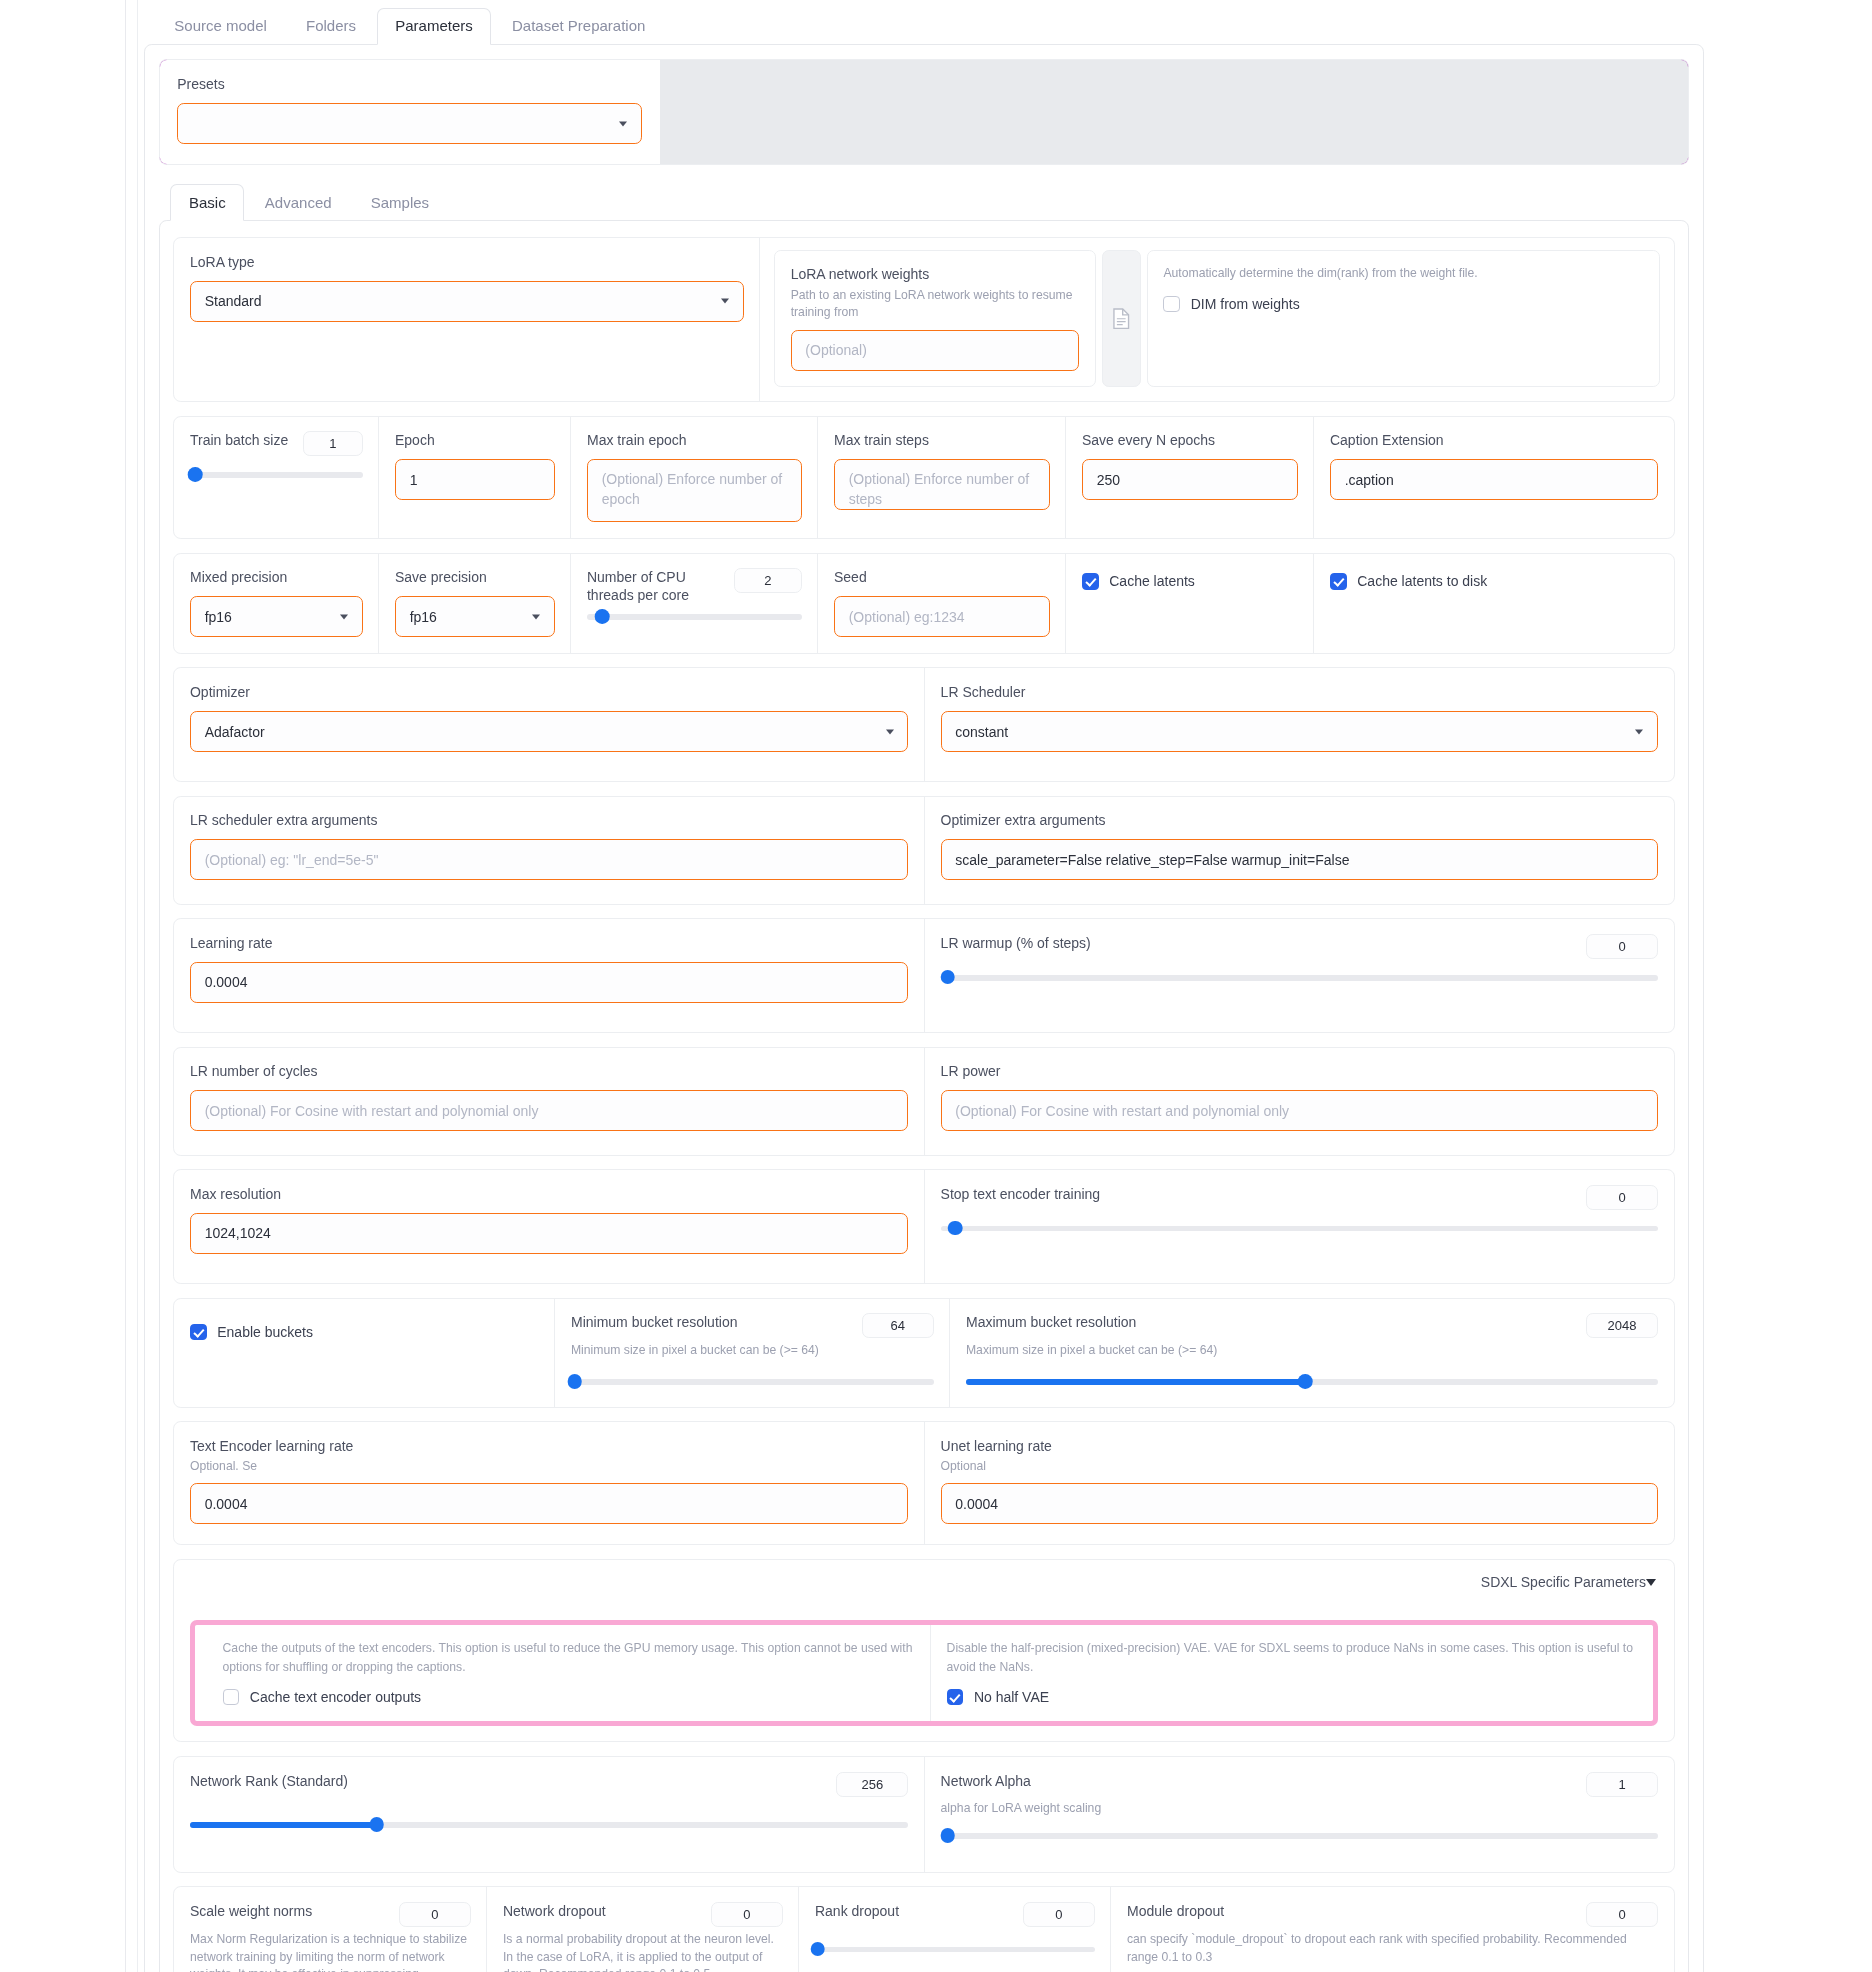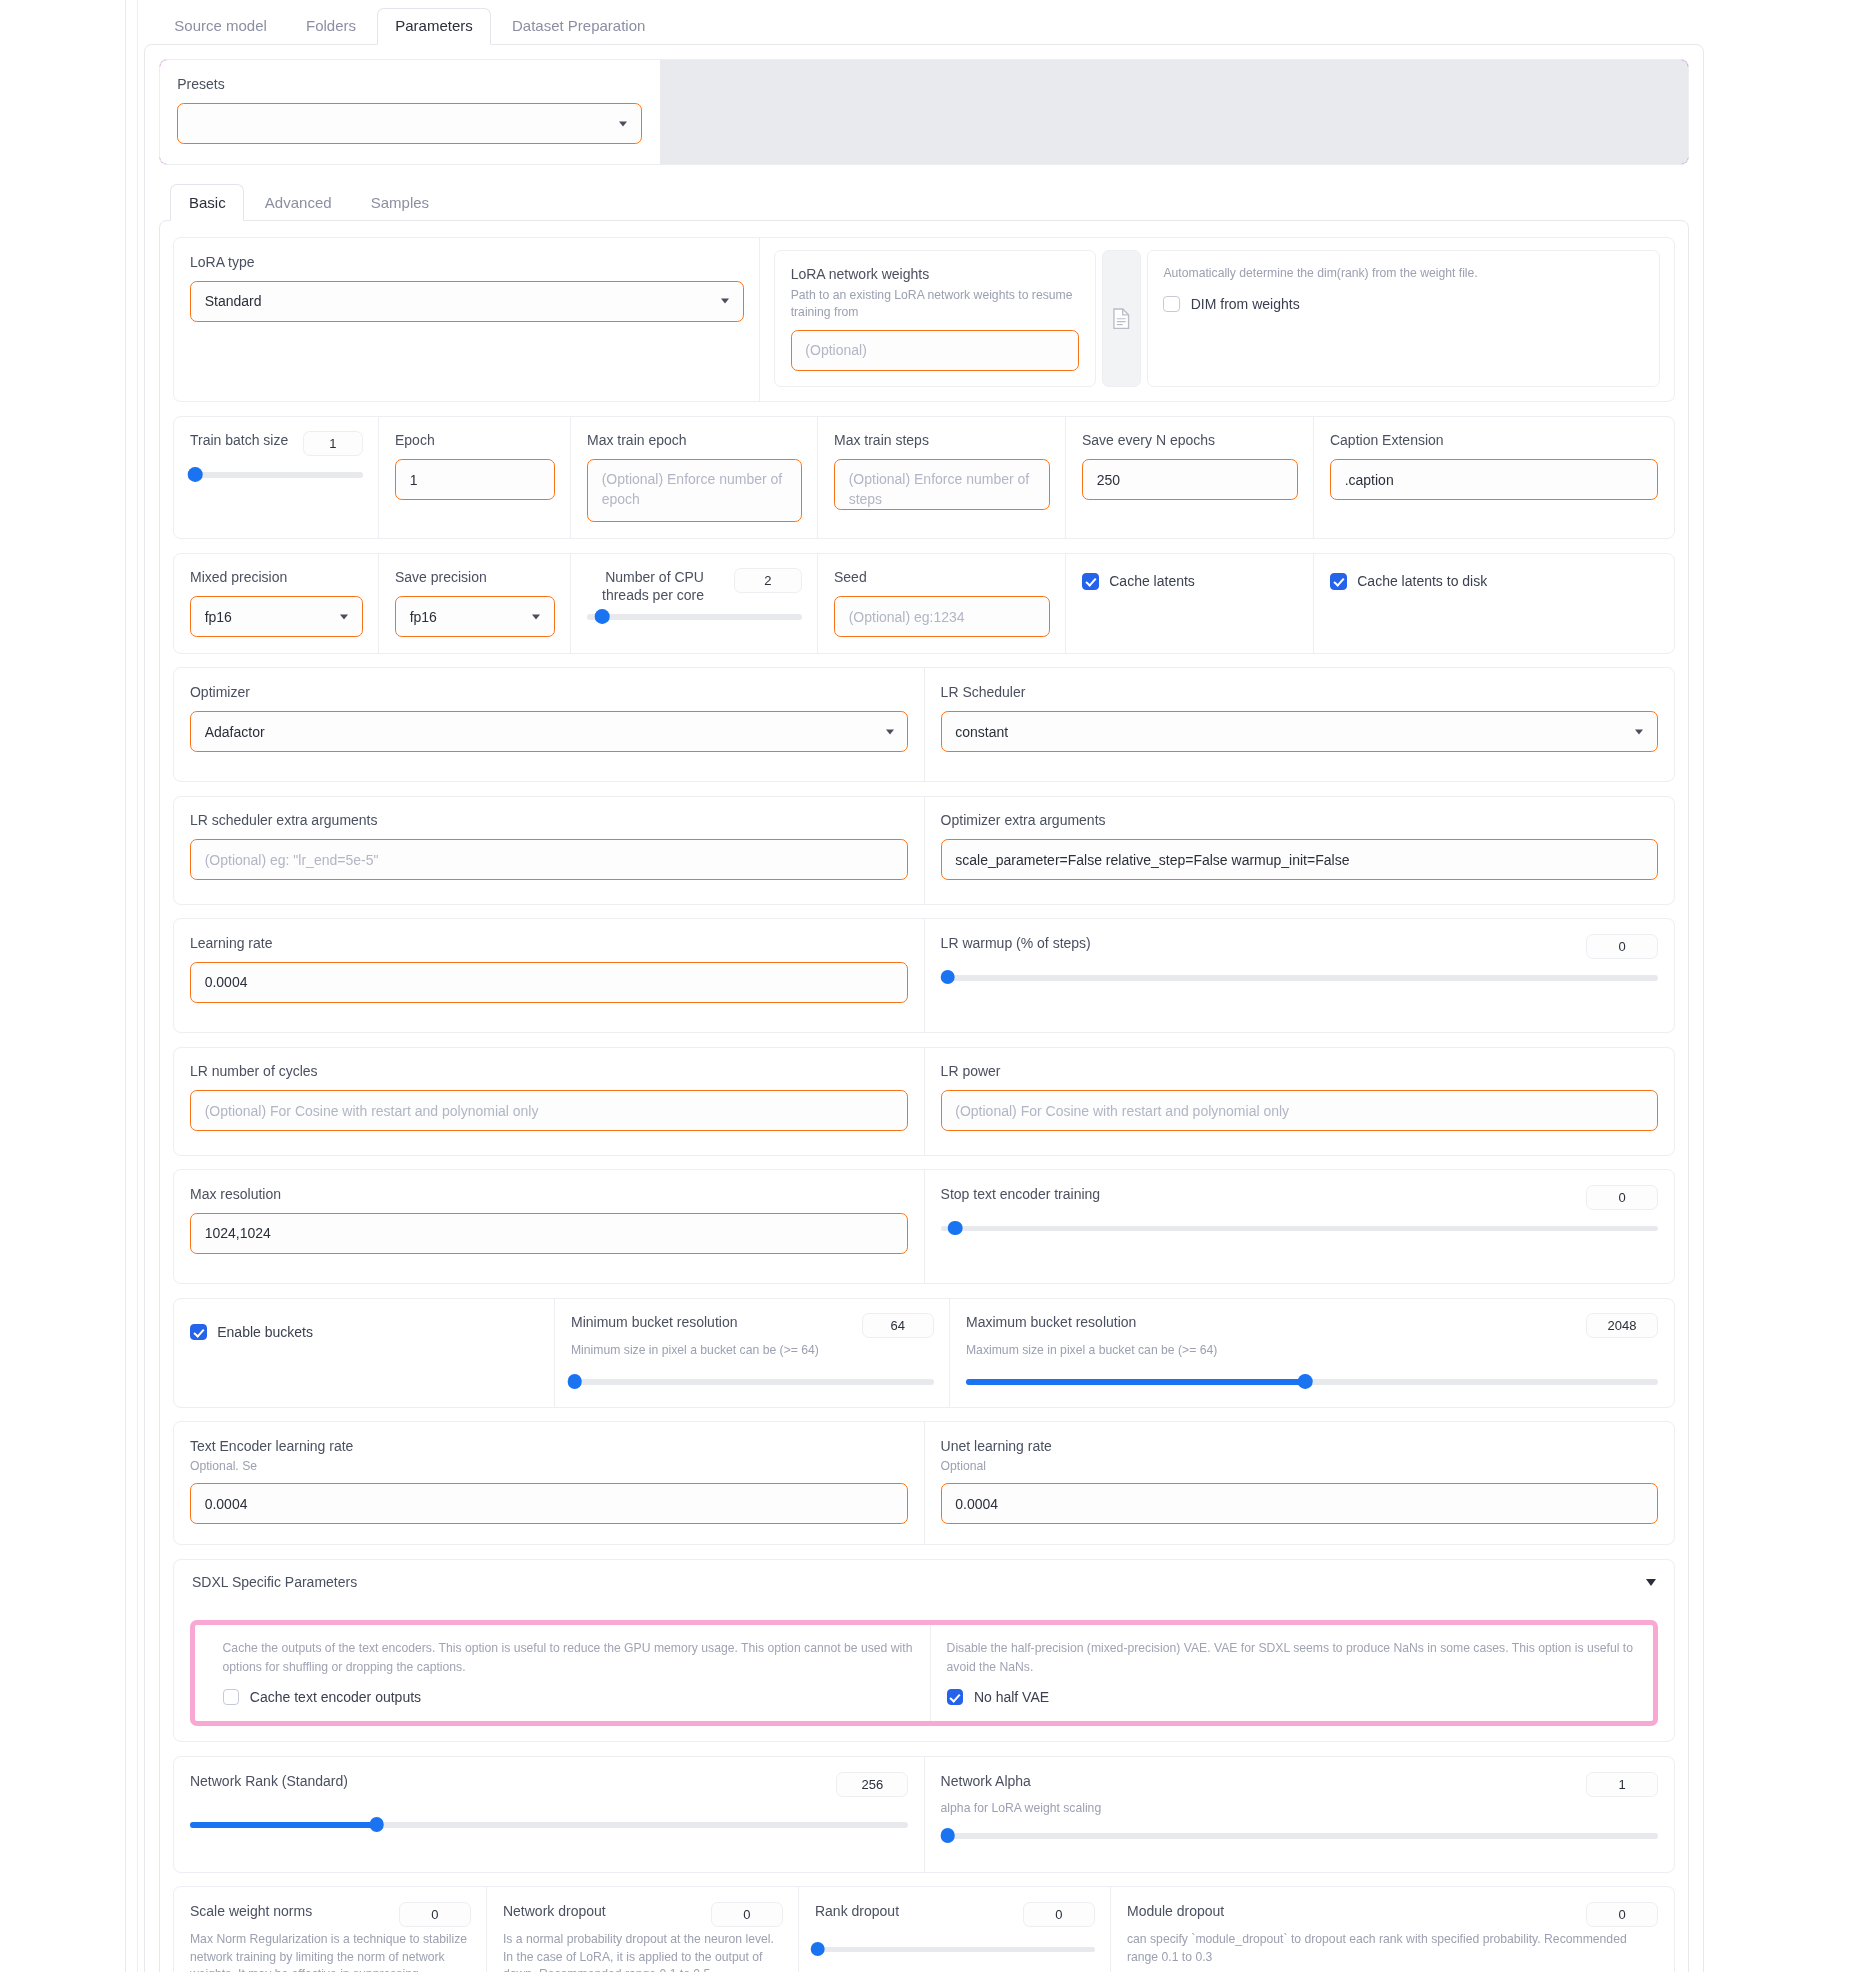--- a/index.html
+++ b/index.html
@@ -197,21 +197,21 @@
     border: 1px solid #eceef1;
     border-radius: 6.8px;
     padding: 13.7px 15.6px 15.6px 15.6px;
     flex: 1;
     min-width: 0;
   }
 
   .flexrow { display: flex; gap: 0; }
 
   .section-head {
-    display: flex; align-items: center; justify-content: space-between;
+    display: flex; align-items: center; justify-content: flex-end;
     padding: 0 2px 0 2px;
   }
   .chev-down {
     width: 0; height: 0;
     border-left: 5.9px solid transparent;
     border-right: 5.9px solid transparent;
     border-top: 7.8px solid #2b2f3a;
   }
   .desc {
     font-size: 12.2px;
@@ -351,21 +351,21 @@
           </div>
 
           <div class="cell" style="flex:0 0 192px;">
             <div class="f-label">Save precision</div>
             <div class="select-box">
               <span>fp16</span>
               <span class="caret"></span>
             </div>
           </div>
 
-          <div class="cell" style="flex:0 0 247px;text-align:right;">
+          <div class="cell" style="flex:0 0 247px;">
             <div class="label-row">
               <span class="f-label" style="max-width:117px;">Number of CPU threads per core</span>
               <span class="numbox" style="min-width:68px;">2</span>
             </div>
             <div class="slider" style="margin-top:3.9px;">
               <div class="track"></div>
               <div class="knob" style="left:7%;"></div>
             </div>
           </div>
 

